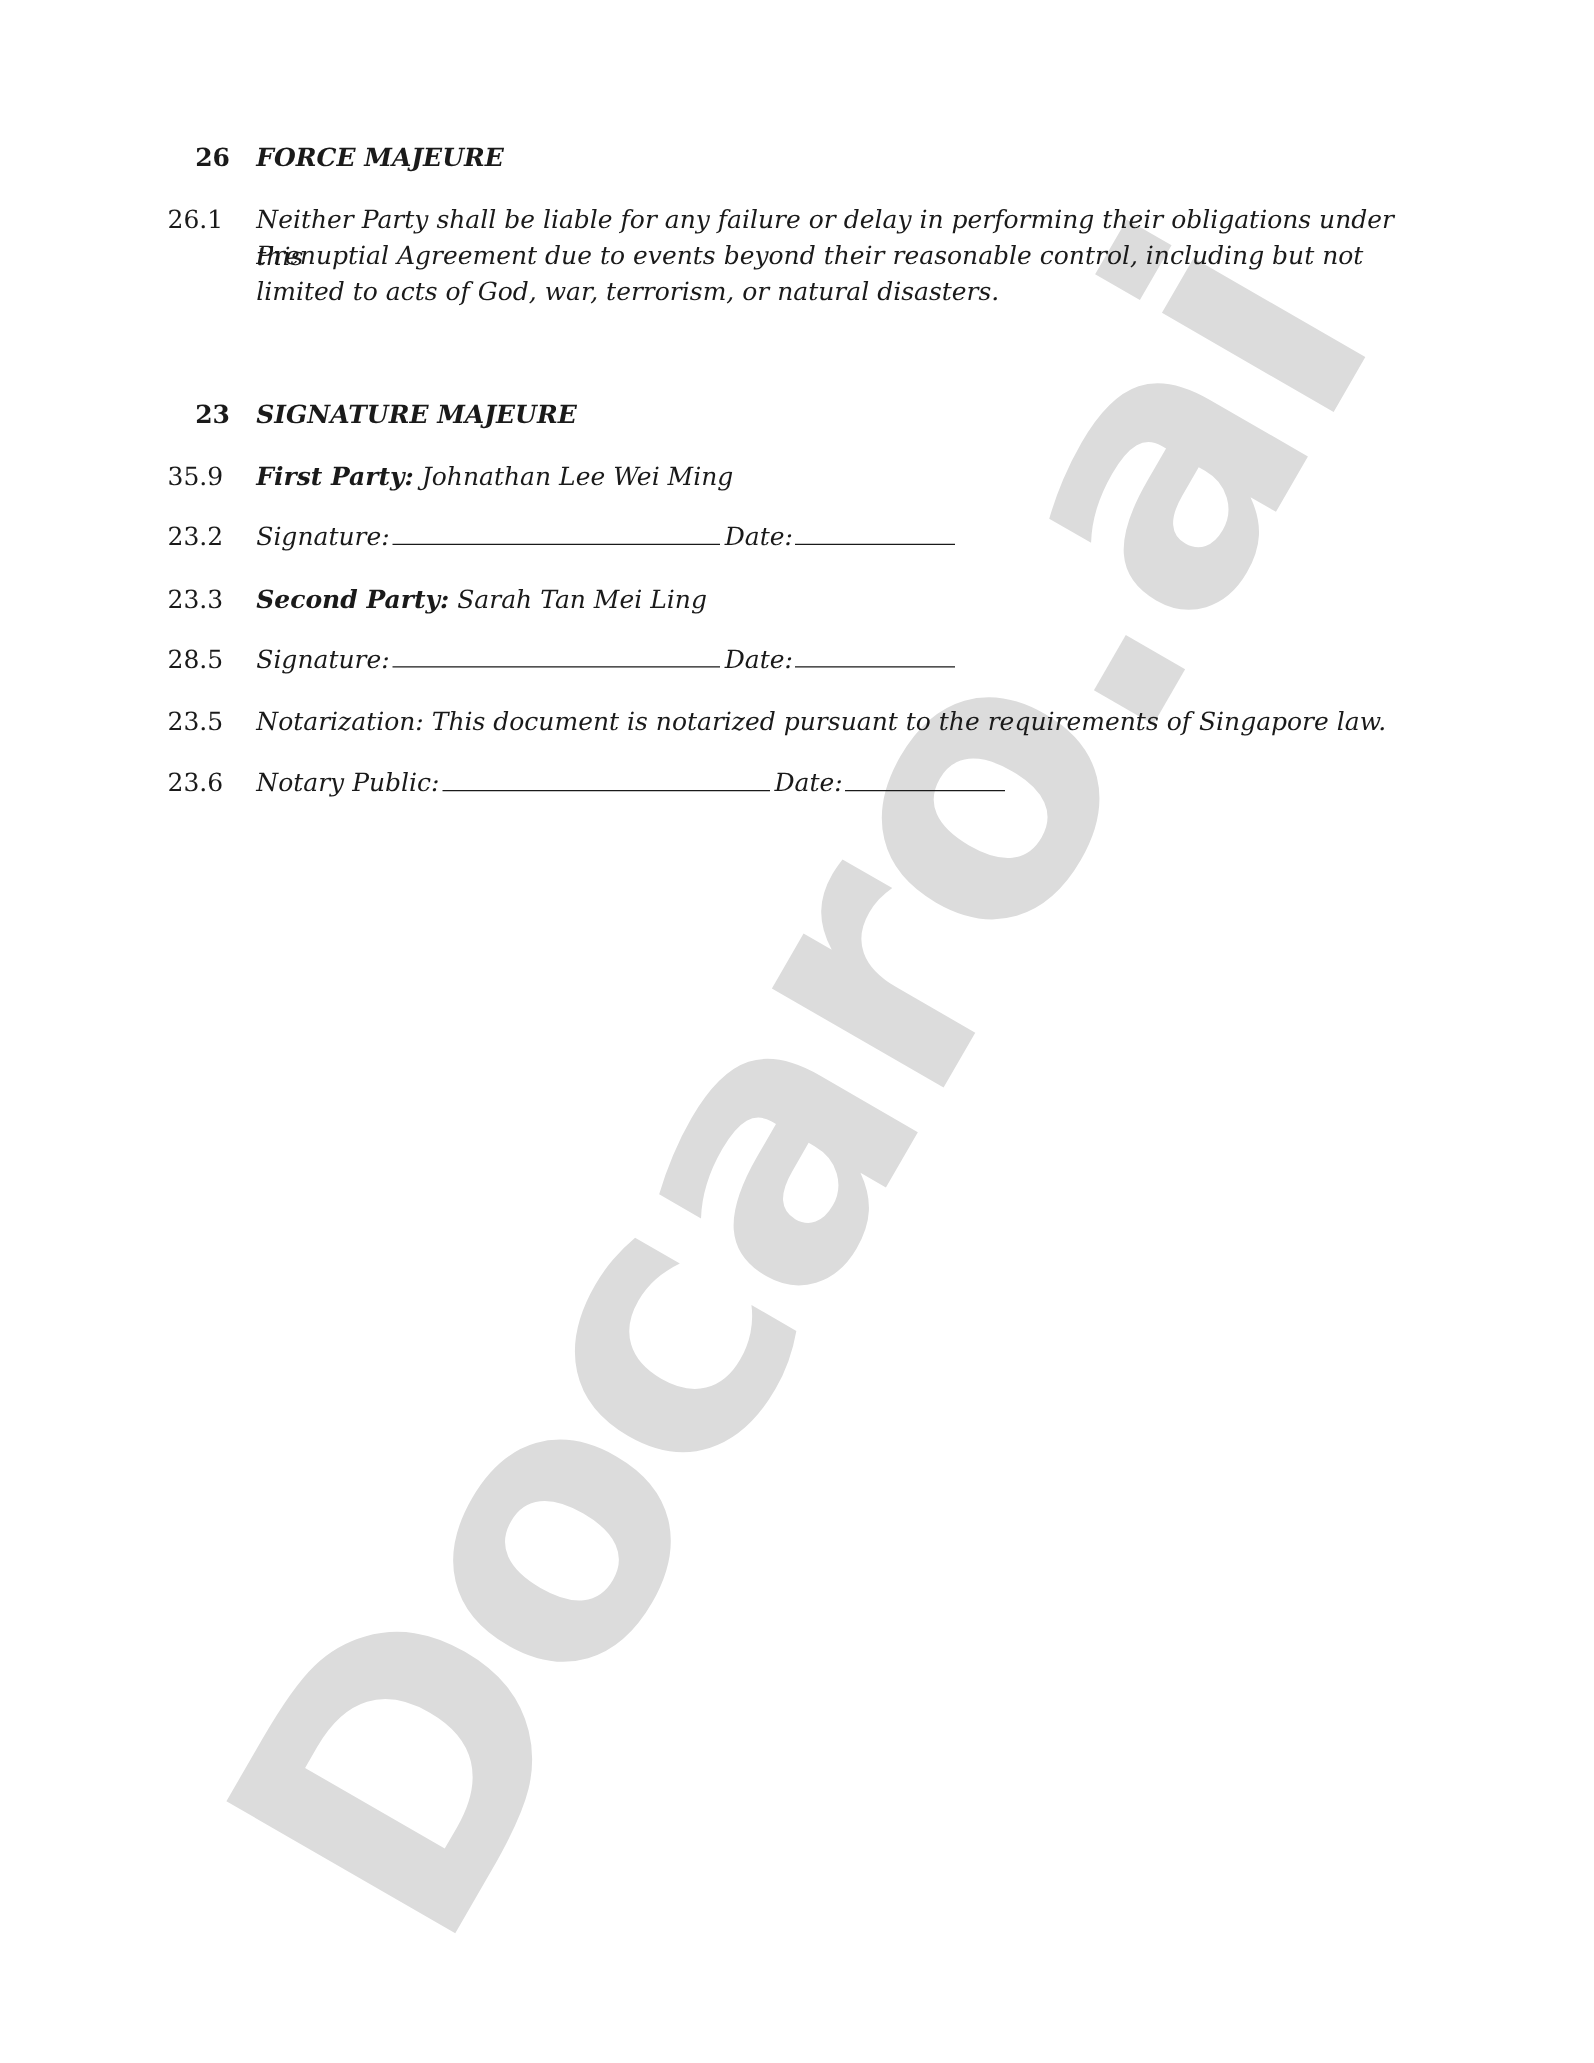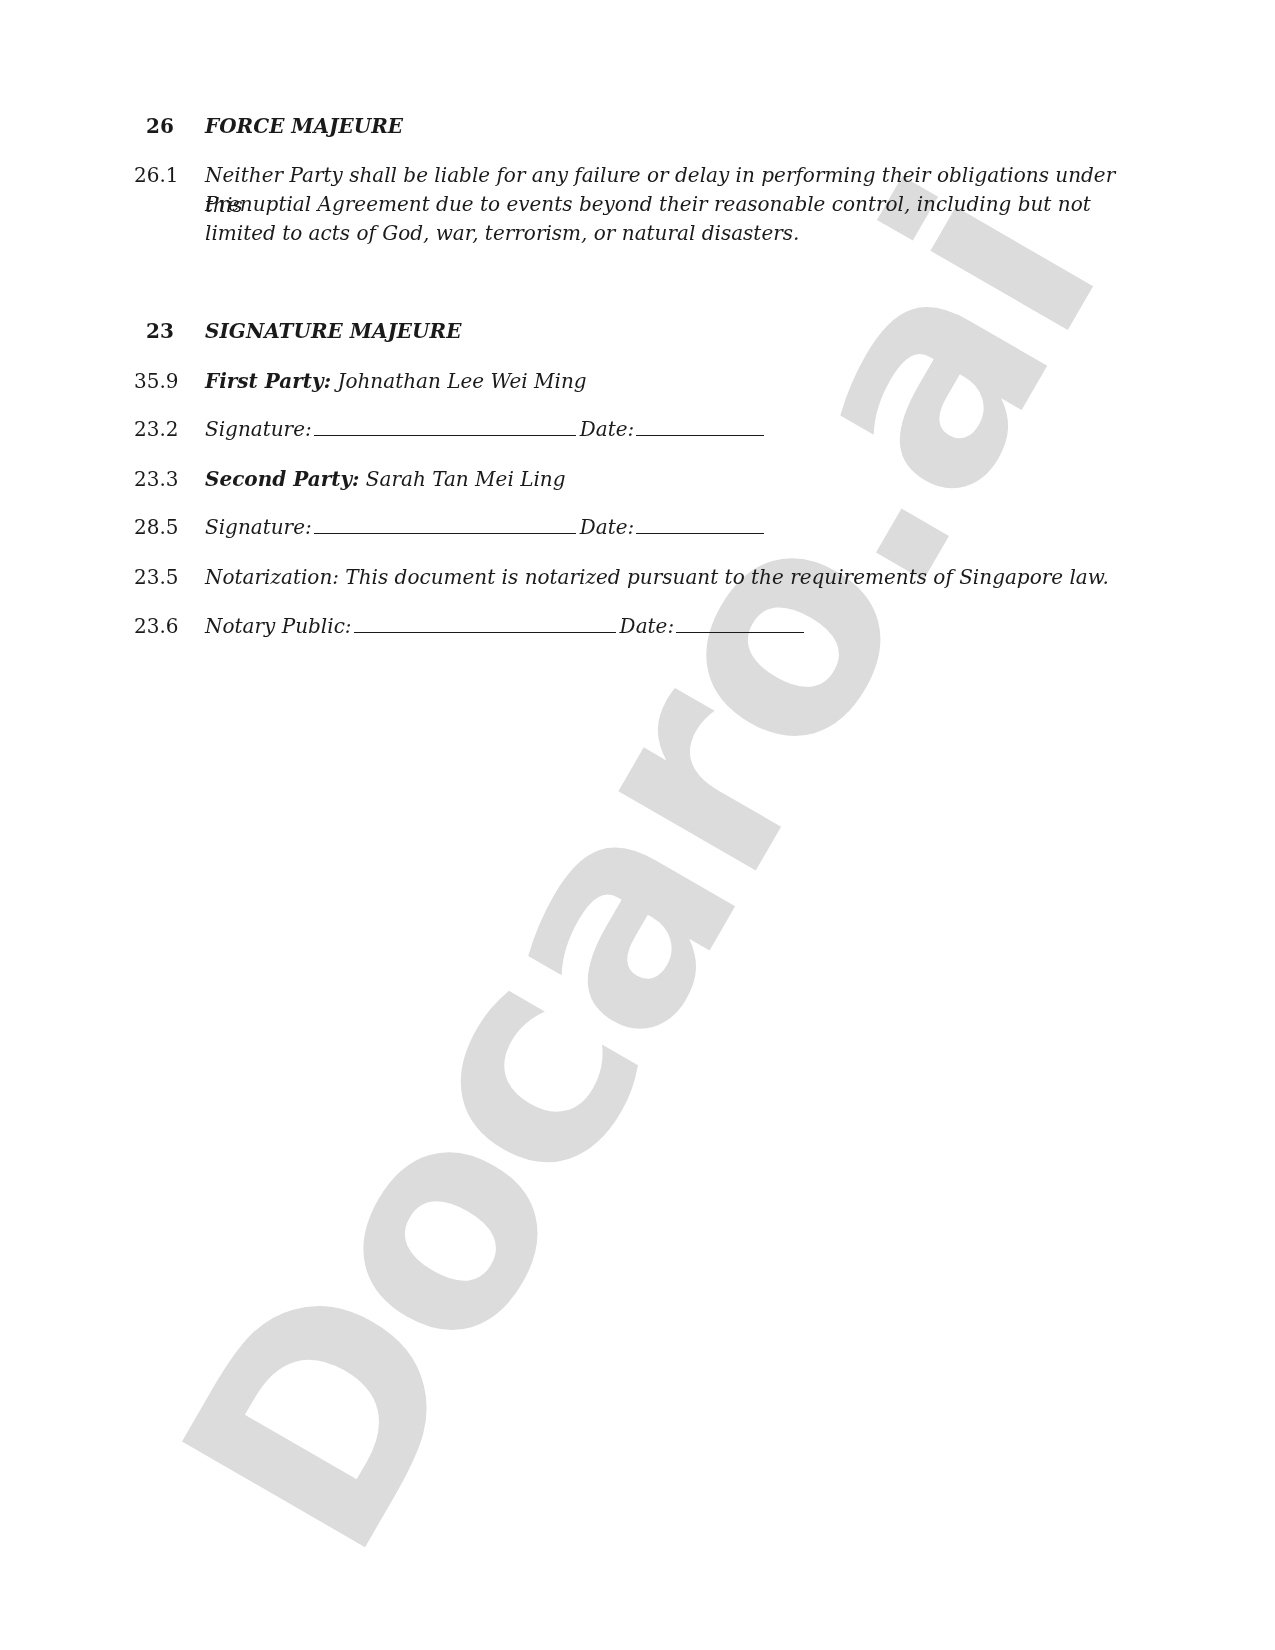--- a/index.html
+++ b/index.html
@@ -3,21 +3,21 @@
 <meta charset="utf-8">
 <style>
   html, body { margin: 0; padding: 0; background: #ffffff; }
   body { width: 1275px; height: 1650px; position: relative; overflow: hidden;
          font-family: "DejaVu Serif", "Liberation Serif", serif; color: #1a1a1a; }
   .page { position: absolute; left: 0; top: 0; width: 1275px; height: 1650px; }
   .row { position: absolute; left: 0; width: 1275px; font-size: 20px; line-height: 30px; }
   .num { position: absolute; width: 48px; text-align: left; left: 134px; }
   .body { position: absolute; left: 205px; width: 920px; font-style: italic; }
   .heading { font-weight: bold; }
-  .heading .num { text-align: center; left: 136px; width: 48px; }
+  .heading .num { text-align: right; left: 136px; width: 48px; }
   b { font-weight: bold; }
   .blank { display: inline-block; border-bottom: 1.5px solid #1a1a1a; height: 18px; vertical-align: baseline; margin: 0 4px 0 2px; }
   .blank.sig { width: 262px; }
   .blank.date { width: 128px; }
   .watermark { position: absolute; left: 640px; top: 870px; transform: translate(-50%, -50%) rotate(-60deg);
                font-family: "DejaVu Sans", "Liberation Sans", sans-serif; font-weight: bold;
                font-size: 290px; color: #dcdcdc; white-space: nowrap; letter-spacing: -6px;
                pointer-events: none; z-index: 0; user-select: none; }
   .content { position: relative; z-index: 1; }
 </style>

